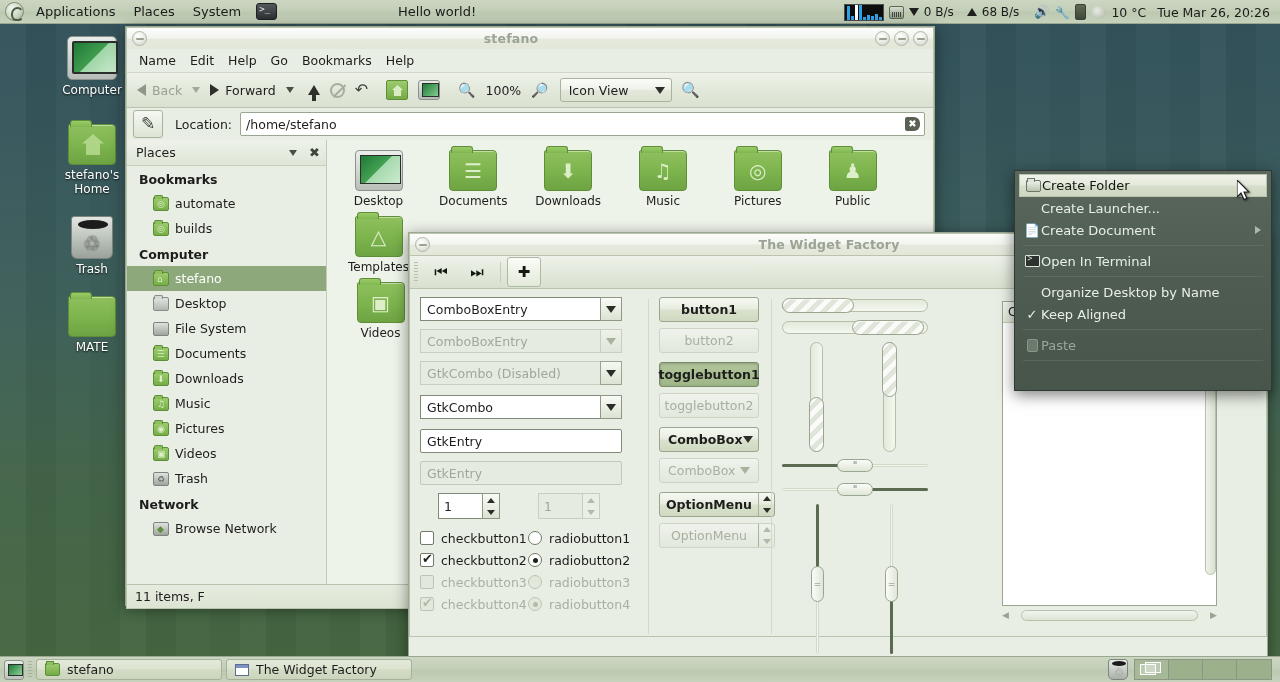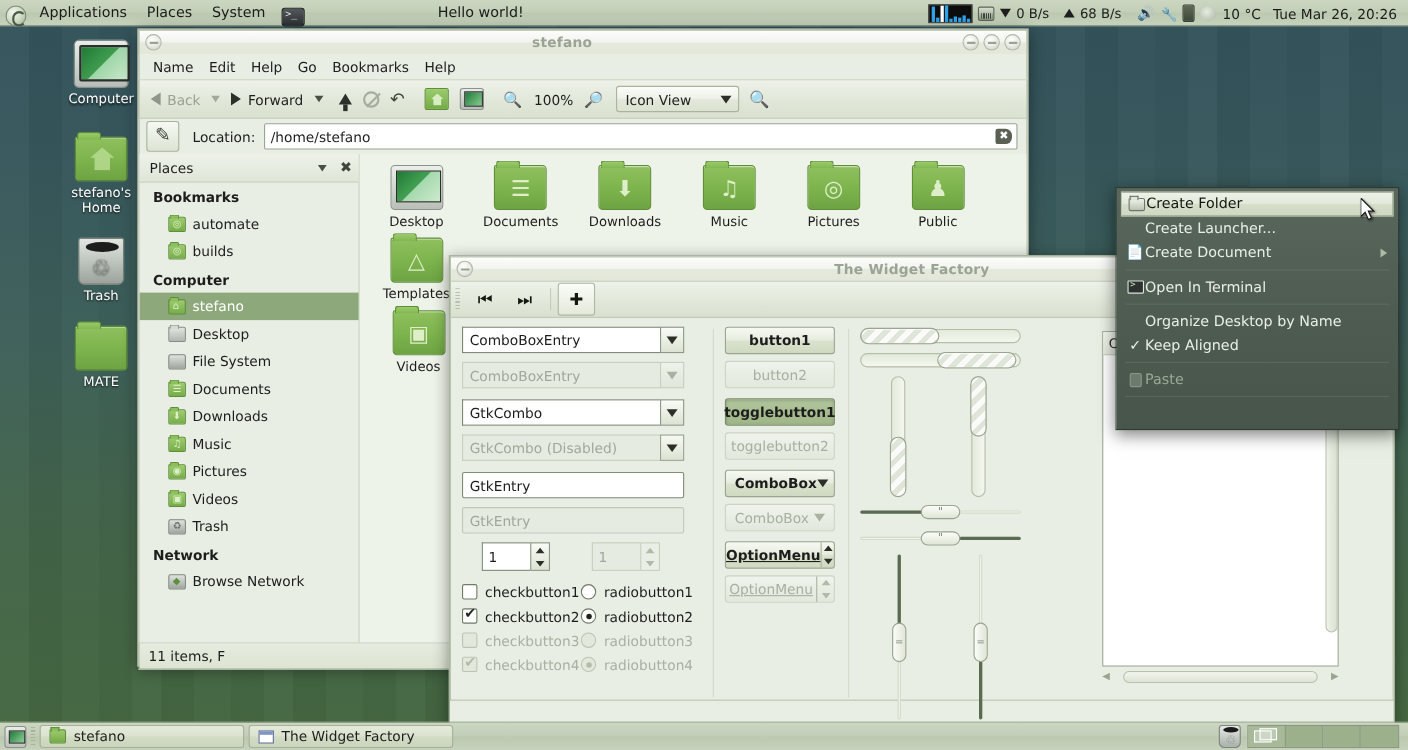--- a/index.html
+++ b/index.html
@@ -27,21 +27,21 @@
   }
 
   
   #top-panel{
     position:absolute; left:0; top:0; width:1280px; height:24px;
     background:linear-gradient(to bottom,#ccd6c2 0%,#c2cfb7 48%,#bcc9b0 52%,#c6d2bb 100%);
     border-bottom:1px solid #9aa890;
     display:flex; align-items:center; font-size:13px; color:#1b1b1b;
   }
   .menu-item{ padding:0 9px; height:24px; line-height:24px; cursor:default; }
-  #top-panel .tp-left{ display:flex; align-items:flex-end; }
+  #top-panel .tp-left{ display:flex; align-items:center; }
   .mate-logo{
     width:19px;height:19px;margin:0 3px 0 5px;border-radius:50%;
     background:radial-gradient(circle at 35% 32%, #f2f6ee 0%, #c9d5be 58%, #93a487 100%);
     border:1px solid #7d8d72; position:relative;
   }
   .mate-logo::after{
     content:""; position:absolute; left:5px; top:4px; width:9px; height:10px;
     border:2px solid #4b5a46; border-radius:50% 50% 45% 45%; border-right-color:transparent;
   }
   .term-icon{
@@ -319,21 +319,21 @@
     width:100px;height:25px;border:1px solid #9aa58f;border-radius:3px;
     background:linear-gradient(to bottom,#f6f9f2 0%,#e7ecdf 48%,#dae2cd 52%,#cfd9c0 100%);
     display:flex;align-items:center;justify-content:center;font-size:12.5px;font-weight:bold;margin-bottom:6px;
   }
   .pbtn.dis{ background:linear-gradient(to bottom,#eff3ec,#e2e8dc); border-color:#ccd4c4; color:#a7afa0; font-weight:normal; }
   .pbtn.toggled{
     background:linear-gradient(to bottom,#b4c79f 0%,#a7bd90 50%,#9fb688 100%);
     border-color:#7b8d68; box-shadow:inset 0 1px 3px rgba(0,0,0,.22);
   }
   .pbtn.wide{ justify-content:space-between; padding:0 8px; }
-  .pbtn.spinbtn{ width:100px; padding:0; justify-content:center;text-decoration:underline; }
+  .pbtn.spinbtn{ width:116px; padding:0; justify-content:center; }
   .pbtn.spinbtn .txt{ flex:1; text-align:center; }
   .pbtn.spinbtn .sp{ width:16px; height:100%; border-left:1px solid #a9b39c;
     display:flex;flex-direction:column;align-items:center;justify-content:space-around; }
 
   
   .hscale{ position:relative; width:146px; height:17px; margin-bottom:5px; }
   .hscale .trough{
     position:absolute; left:0; top:2px; width:146px; height:13px; border-radius:7px;
     background:linear-gradient(to bottom,#e3eada,#f4f7f0); border:1px solid #b4bfa8;
   }
@@ -727,29 +727,29 @@
         <div class="btn">
             <span class="cdn"></span>
           </div>
       </div>
       <div class="wf-combo dis">
         <div class="fld">ComboBoxEntry</div>
         <div class="btn">
             <span class="cdn dim"></span>
           </div>
       </div>
+      <div class="wf-combo dis">
+        <div class="fld">GtkCombo (Disabled)</div>
+        <div class="btn" style="background:linear-gradient(to bottom,#f6f9f2,#dce3d3);border-color:#9aa58f">
+            <span class="cdn"></span>
+          </div>
+      </div>
       <div class="wf-combo" style="margin-top:10px">
         <div class="fld">GtkCombo</div>
         <div class="btn">
-            <span class="cdn"></span>
-          </div>
-      </div>
-      <div class="wf-combo dis">
-        <div class="fld">GtkCombo (Disabled)</div>
-        <div class="btn" style="background:linear-gradient(to bottom,#f6f9f2,#dce3d3);border-color:#9aa58f">
             <span class="cdn"></span>
           </div>
       </div>
       <div class="wf-entry" style="width:202px;margin-top:10px">
         <span>GtkEntry</span>
       </div>
       <div class="wf-entry dis" style="width:202px">
         <span>GtkEntry</span>
       </div>
 

